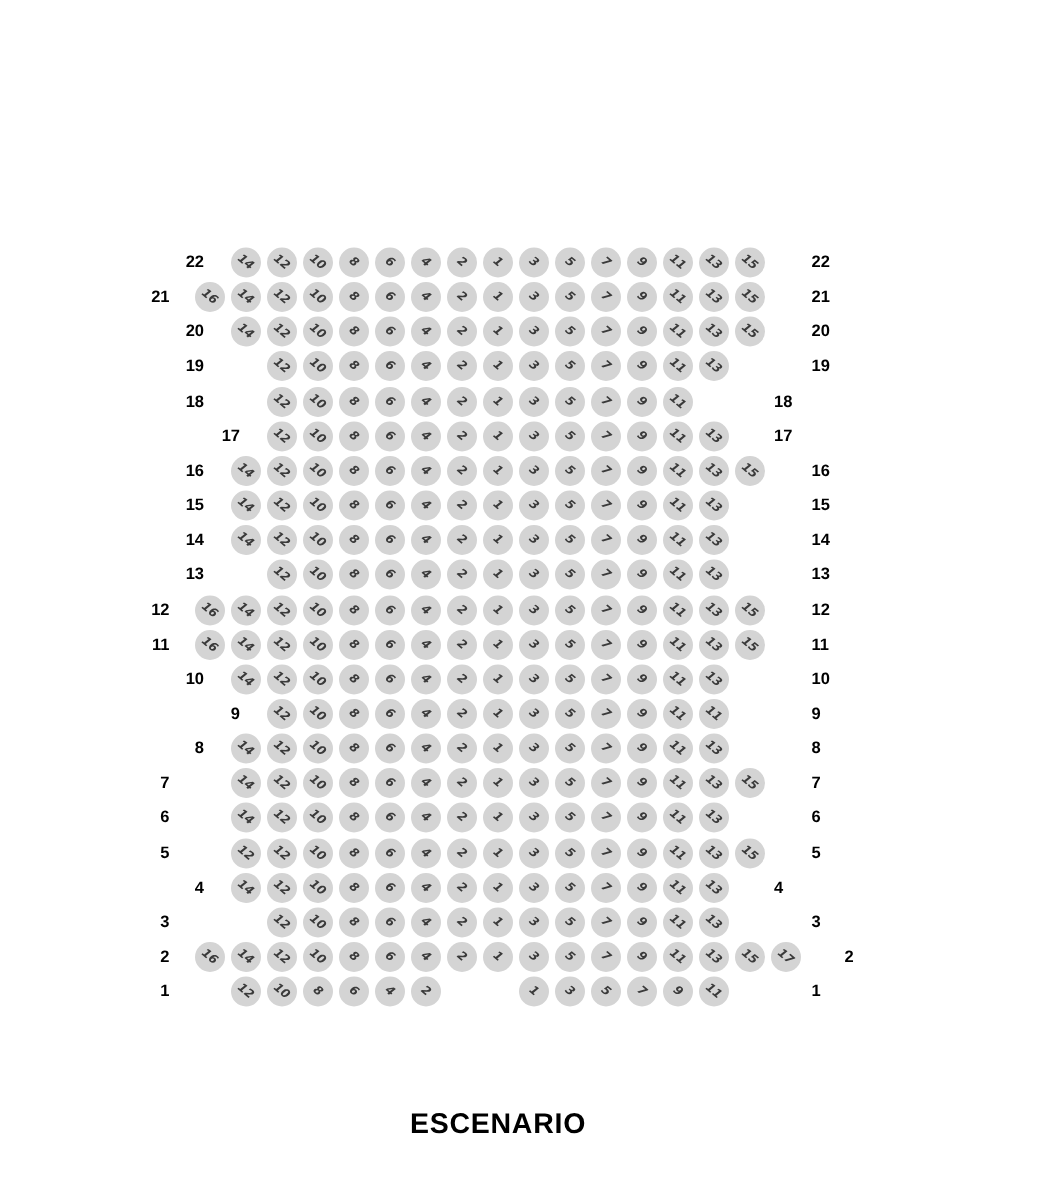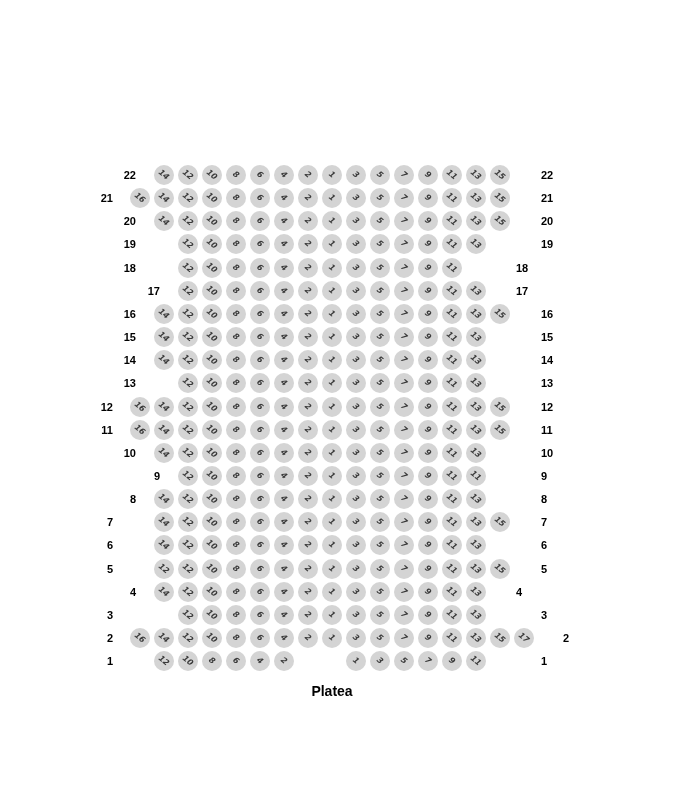--- a/index.html
+++ b/index.html
@@ -997,14 +997,14 @@
       <div class="seat" style="left: 418px; top: 651.15px; background: rgb(212, 212, 212);">
         <span style="color: rgb(58, 58, 58);">7</span>
       </div>
       <div class="seat" style="left: 442px; top: 651.15px; background: rgb(212, 212, 212);">
         <span style="color: rgb(58, 58, 58);">9</span>
       </div>
       <div class="seat" style="left: 466px; top: 651.15px; background: rgb(212, 212, 212);">
         <span style="color: rgb(58, 58, 58);">11</span>
       </div>
     </div>
-  <div class="footer-label platea">Platea</div>
+  <div class="footer-label stage">ESCENARIO</div>
 </div>
 
 </body></html>

